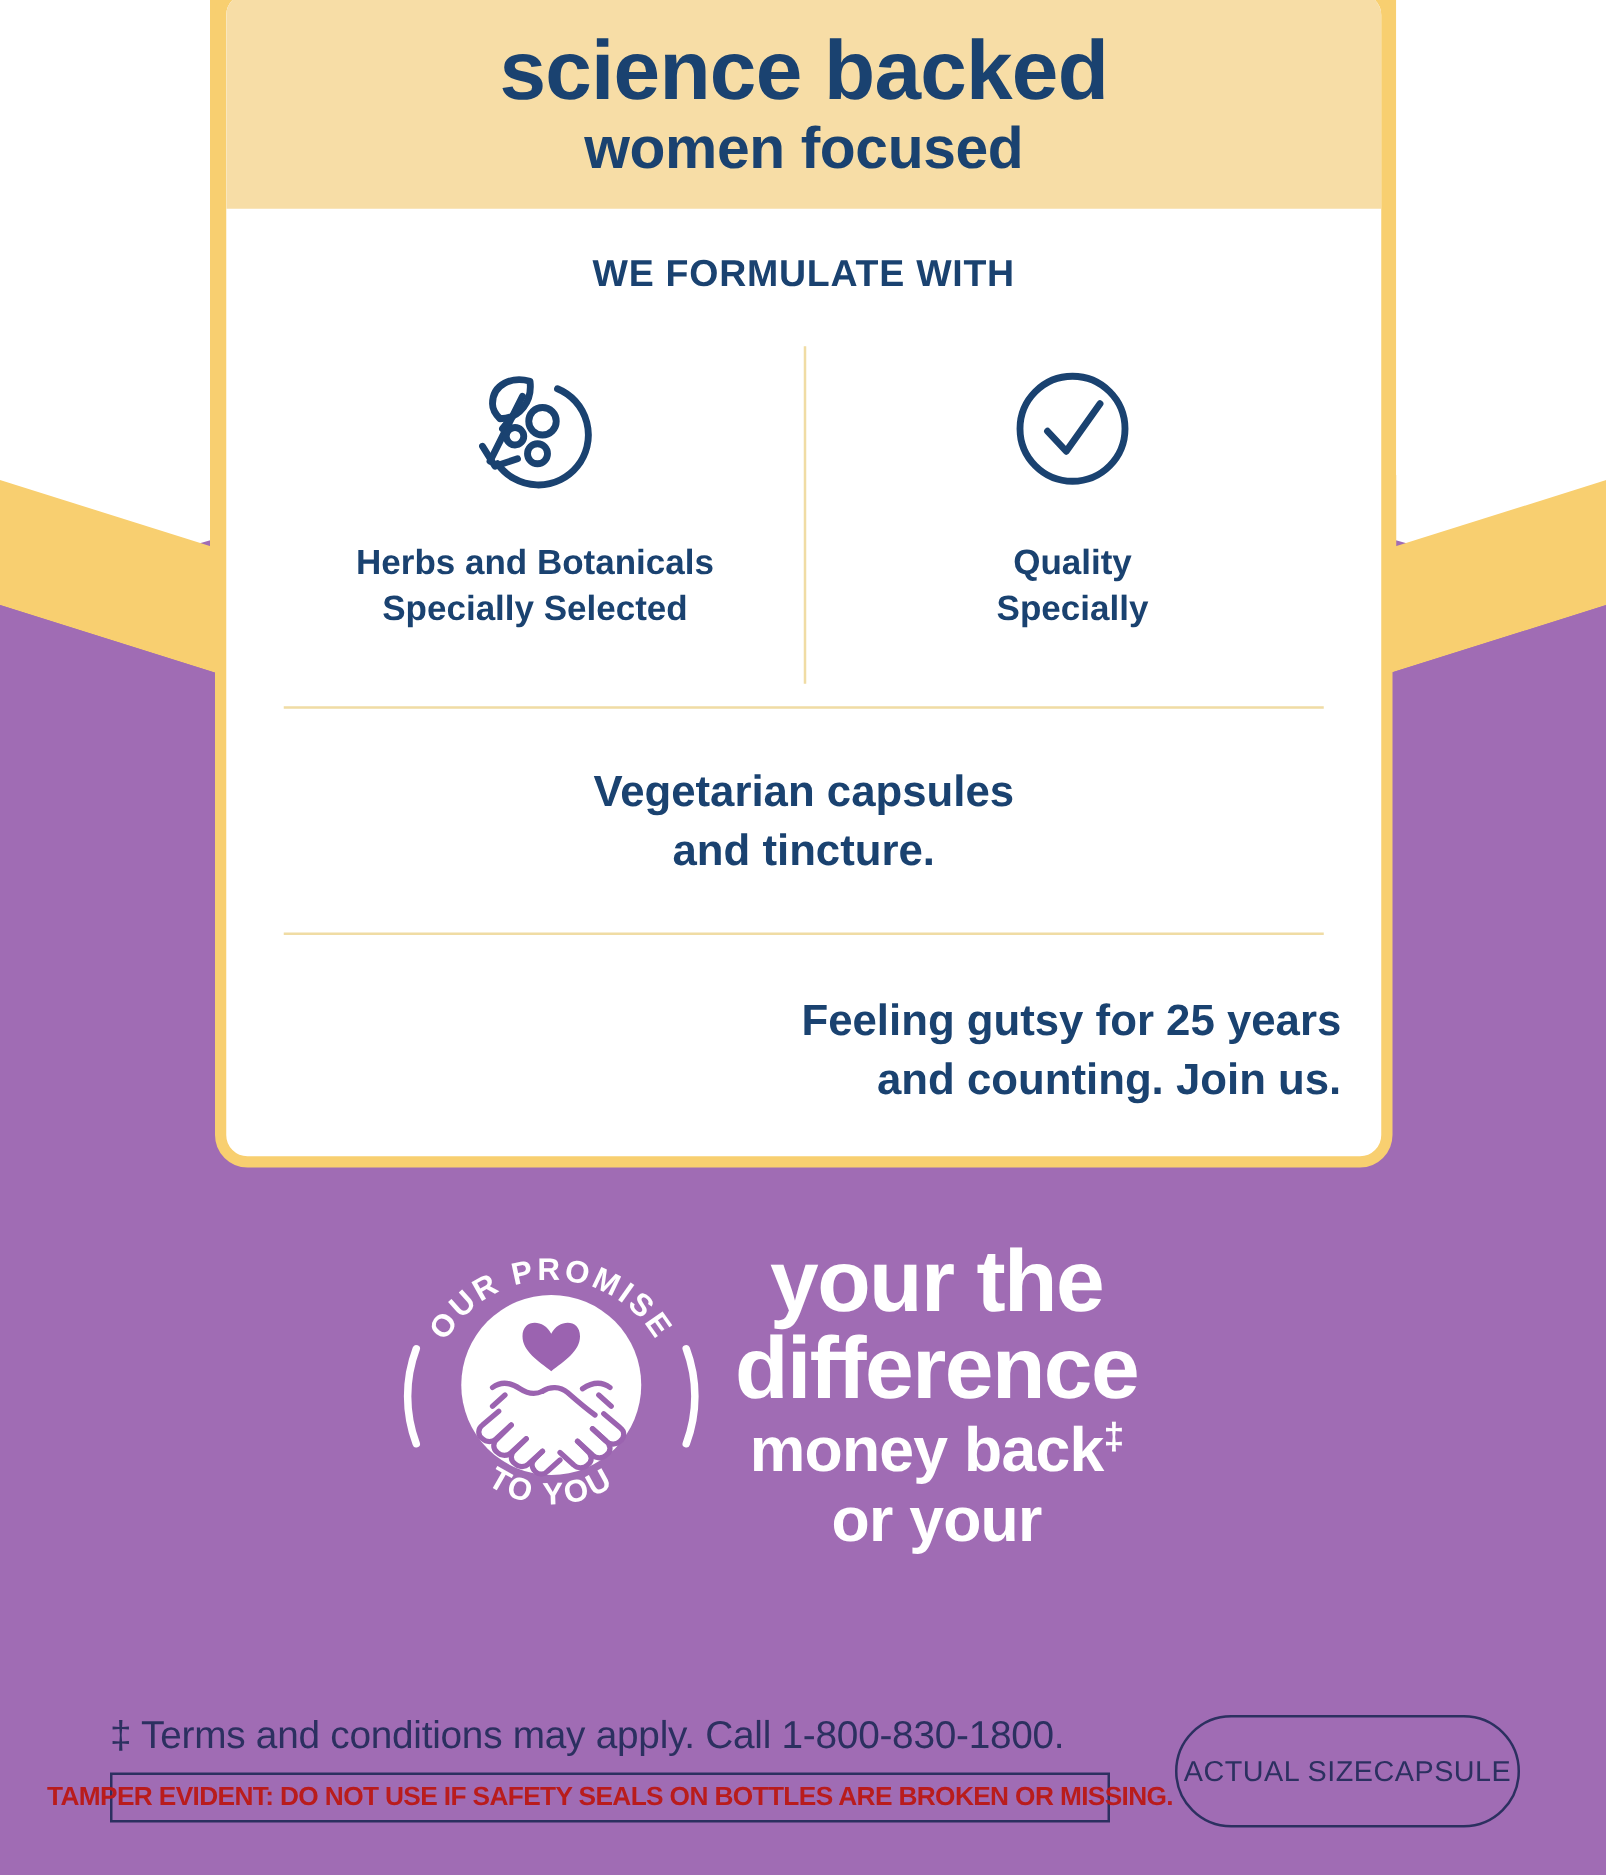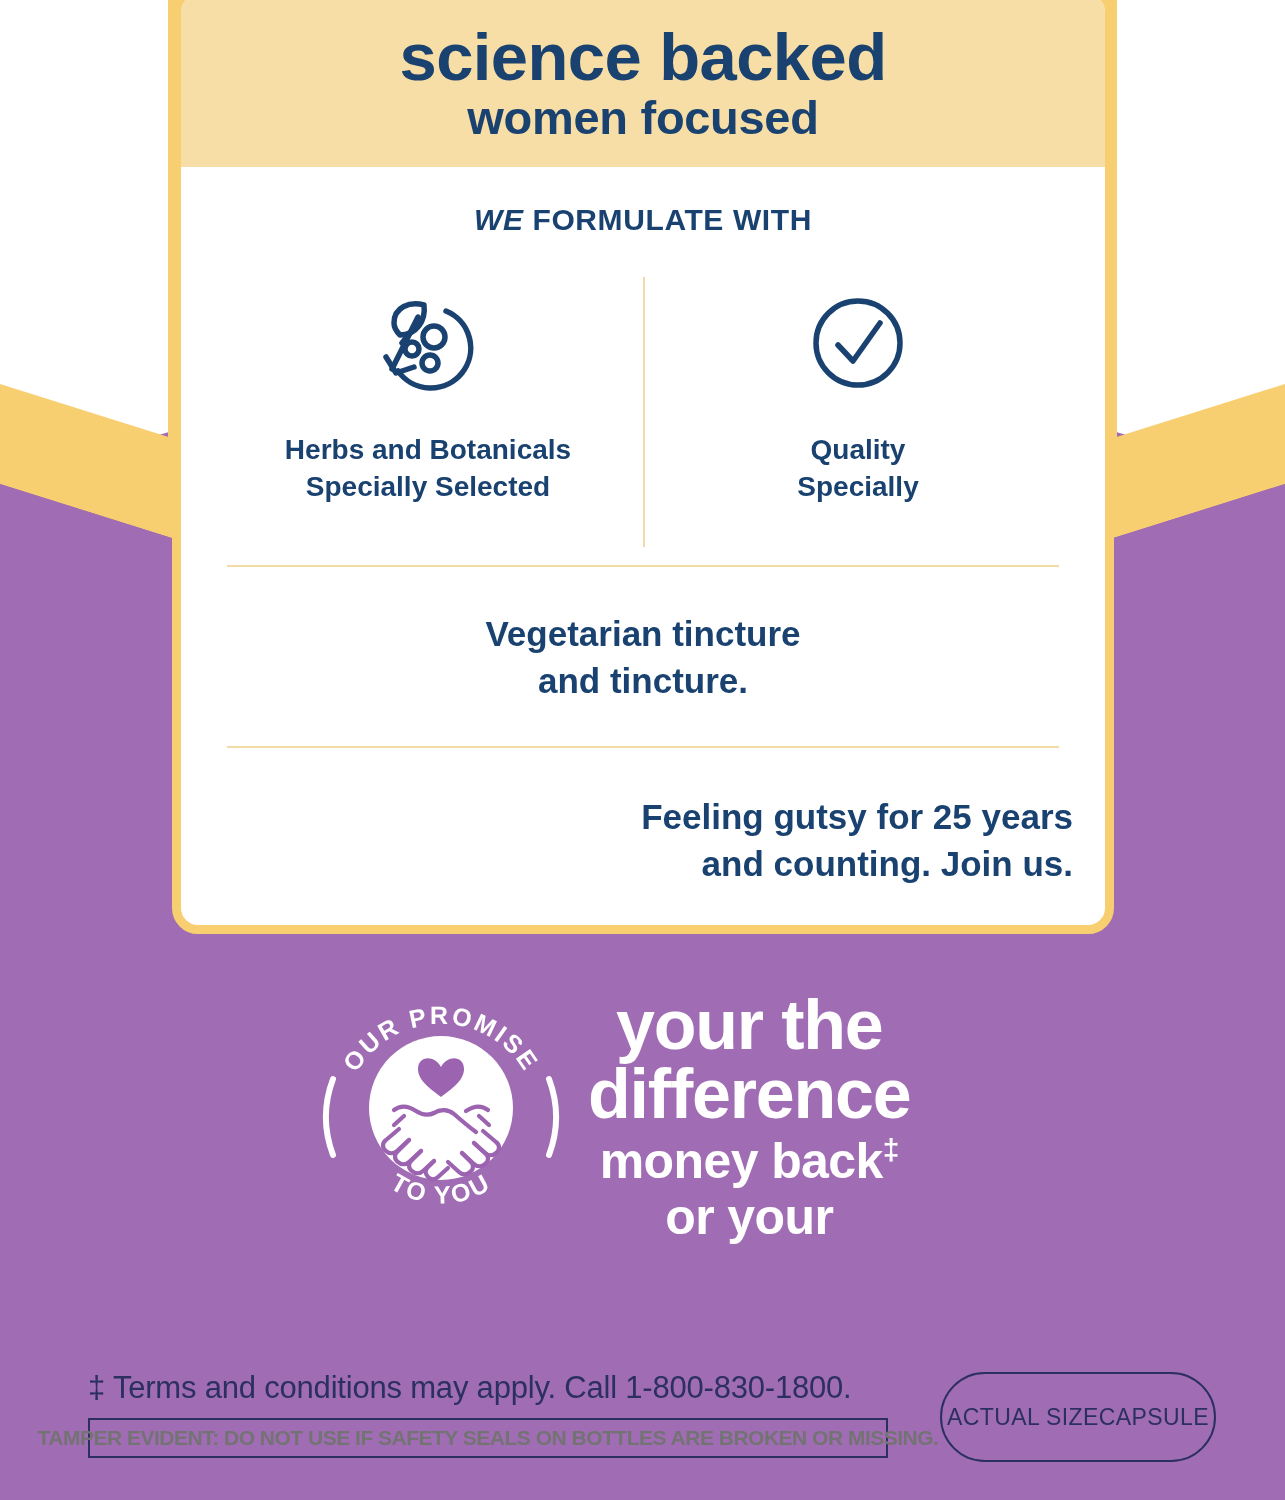--- a/index.html
+++ b/index.html
@@ -67,21 +67,21 @@
   }
 
   .formulate-label {
     text-align: center;
     color: #1A4270;
     font-size: 30px;
     font-weight: bold;
     letter-spacing: 0.6px;
     margin-top: 36px;
   }
-  .formulate-label .em { font-style: italic; }
+  .formulate-label .em { }
 
   
   .features {
     display: flex;
     margin-top: 48px;
     position: relative;
   }
   .feature-col {
     flex: 1;
     text-align: center;
@@ -195,21 +195,21 @@
     left: 88px;
     top: 56px;
     width: 800px;
     height: 40px;
     border: 2px solid #2C3060;
     display: flex;
     align-items: center;
     justify-content: center;
   }
   .tamper-box span {
-    color: #737373;
+    color: #b91c1c;
     font-size: 21px;
     font-weight: bold;
     letter-spacing: -0.5px;
     white-space: nowrap;
   }
   .capsule-badge {
     position: absolute;
     left: 940px;
     top: 1372px;
     width: 276px;
@@ -308,21 +308,21 @@
           <div class="feature-text">
             <div>Quality</div>
             <div>Specially</div>
           </div>
         </div>
       </div>
 
       <div class="rule rule-top"></div>
 
       <div class="mid-block">
-        <div>Vegetarian tincture</div>
+        <div>Vegetarian capsules</div>
         <div>and tincture.</div>
       </div>
 
       <div class="rule"></div>
 
       <div class="bottom-block">
         <div>Feeling gutsy for 25 years</div>
         <div>and counting. Join us.</div>
       </div>
 

